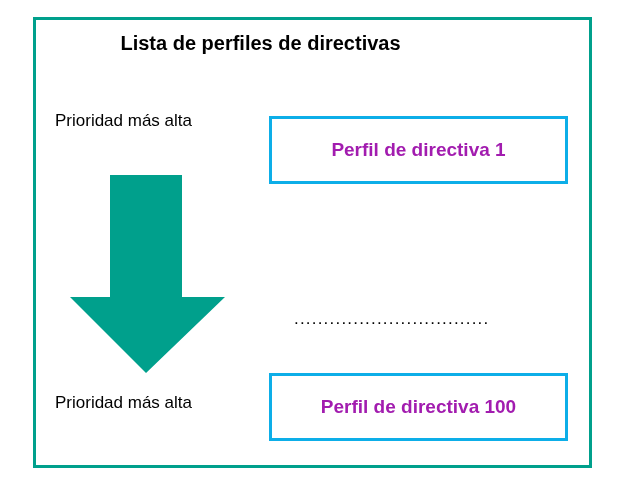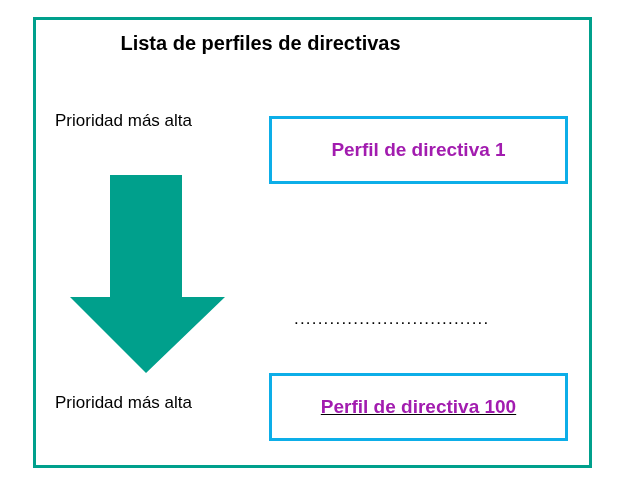--- a/index.html
+++ b/index.html
@@ -75,21 +75,21 @@
     width: 299px;
     border: 3px solid #0daee8;
     box-sizing: border-box;
     background: #ffffff;
     display: flex;
     align-items: center;
     justify-content: center;
   }
   #profile-box-1 { top: 116px; height: 68px; }
   #profile-box-2 { top: 218px; height: 68px; }
-  #profile-box-3 { top: 373px; height: 68px; text-decoration: underline; }
+  #profile-box-3 { top: 373px; height: 68px; }
   .profile-box-label {
     font-size: 19px;
     font-weight: bold;
     color: #a21caf;
     line-height: 24px;
     white-space: nowrap;
     text-align: center;
   }
   
   #ellipsis-separator {

